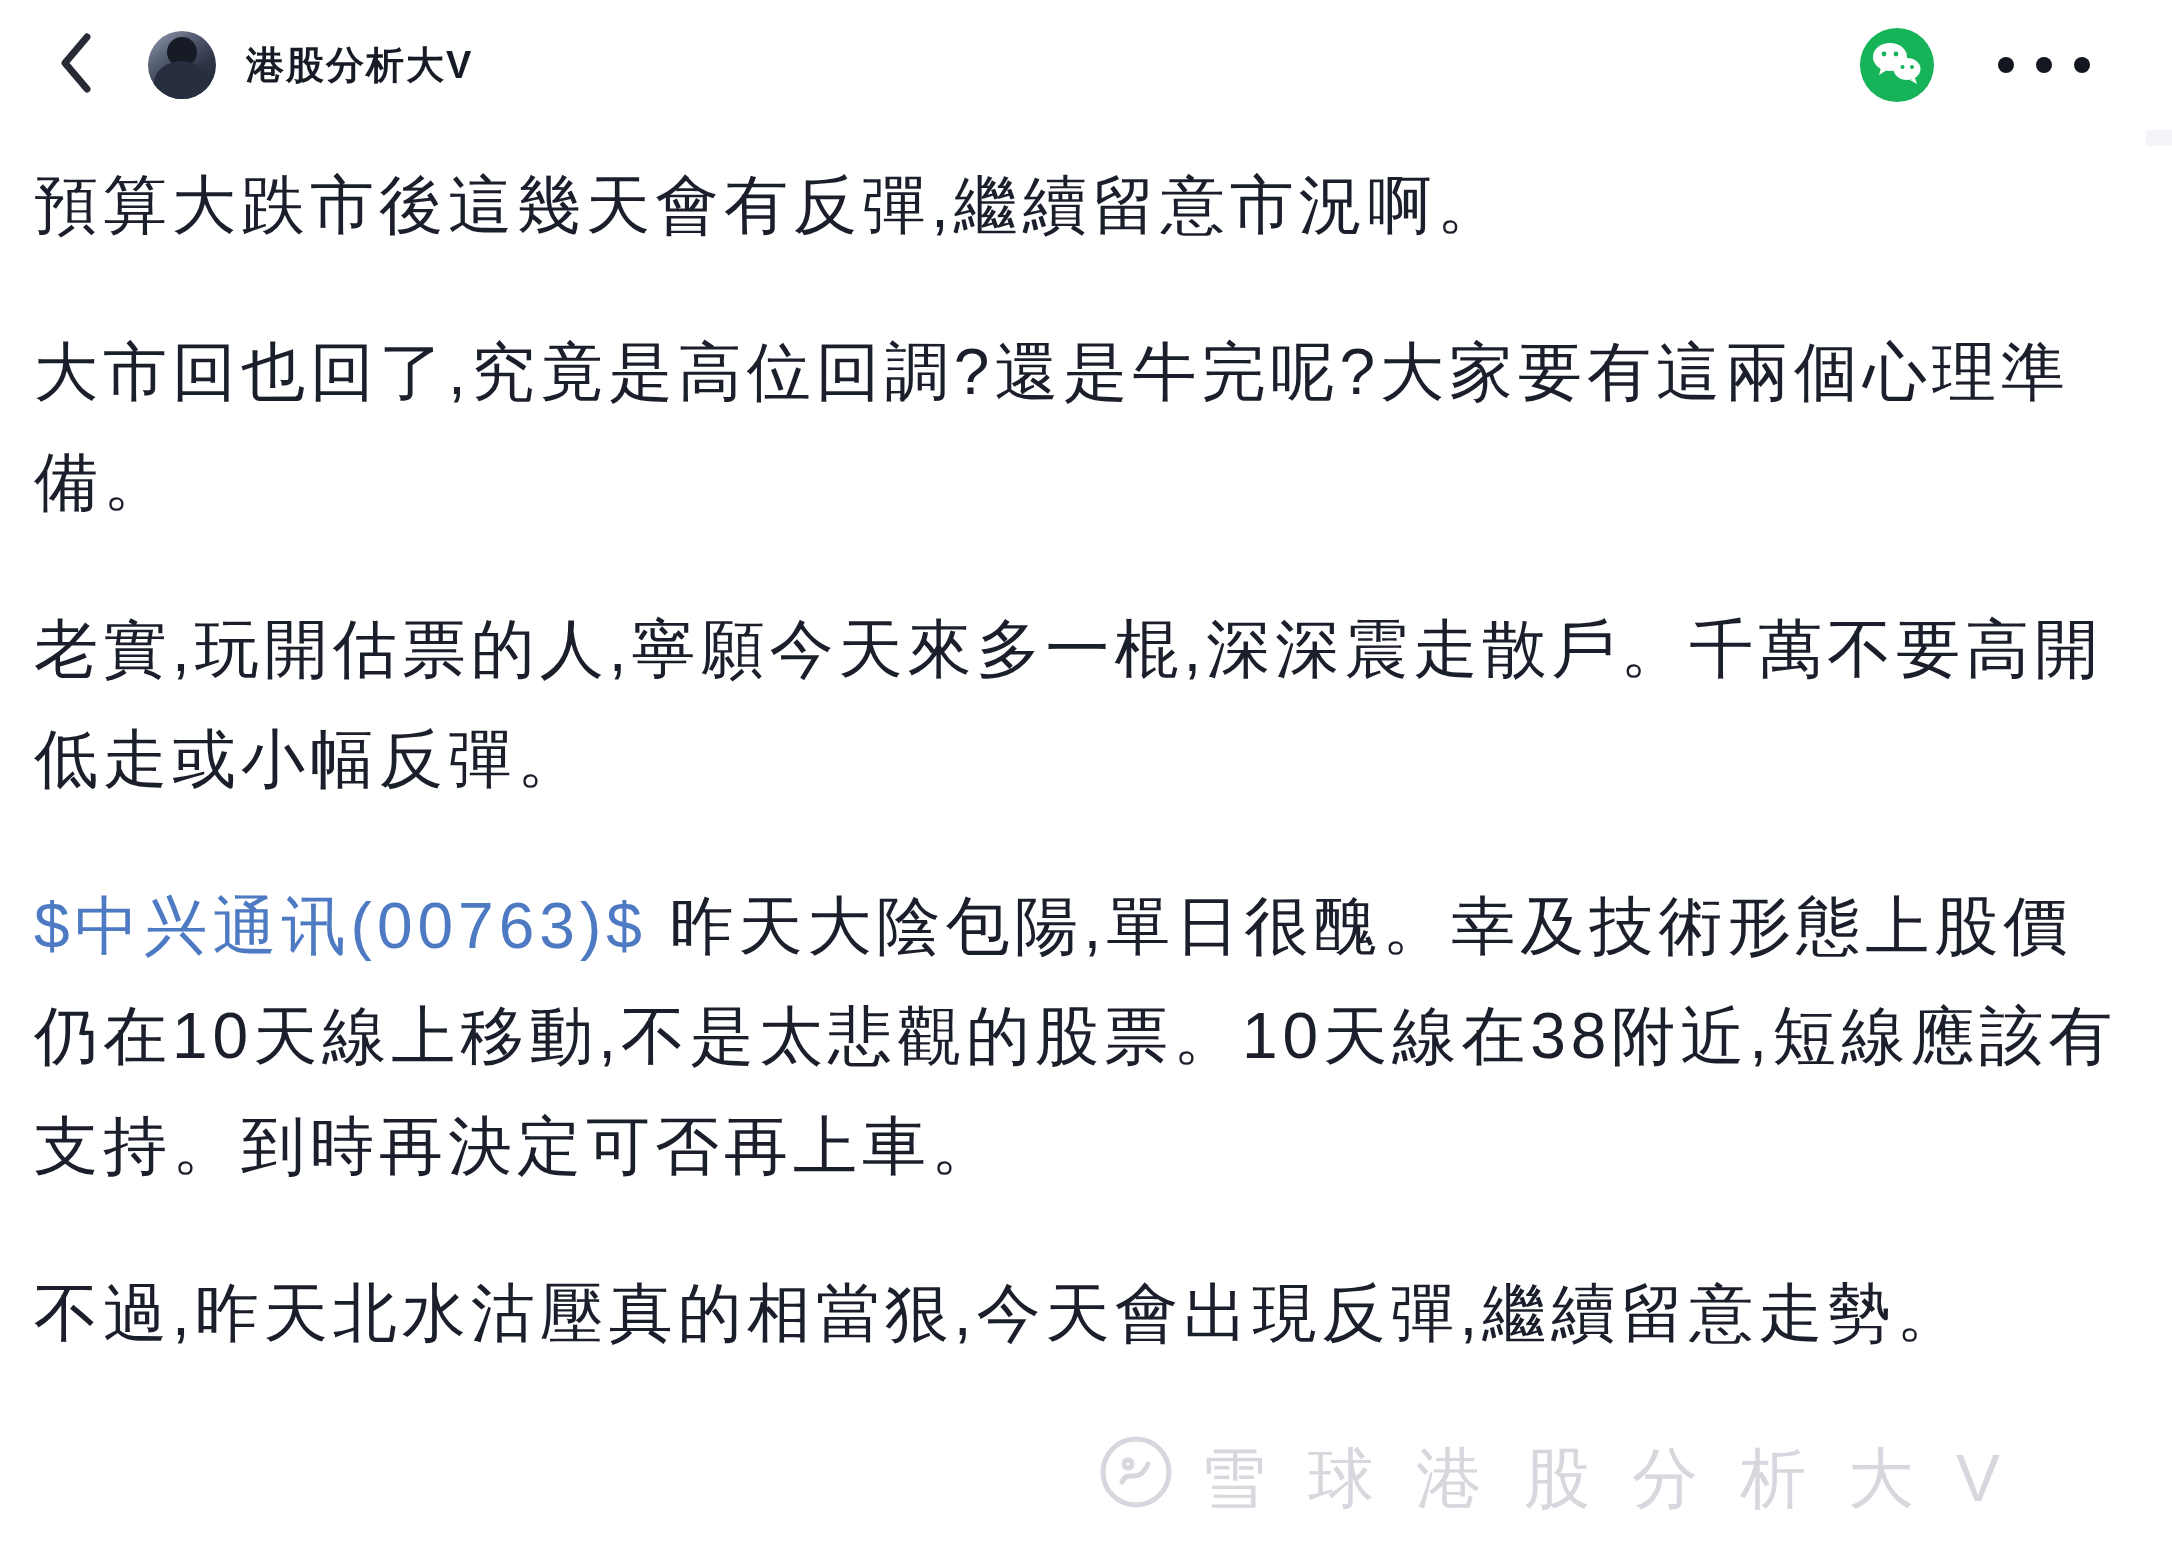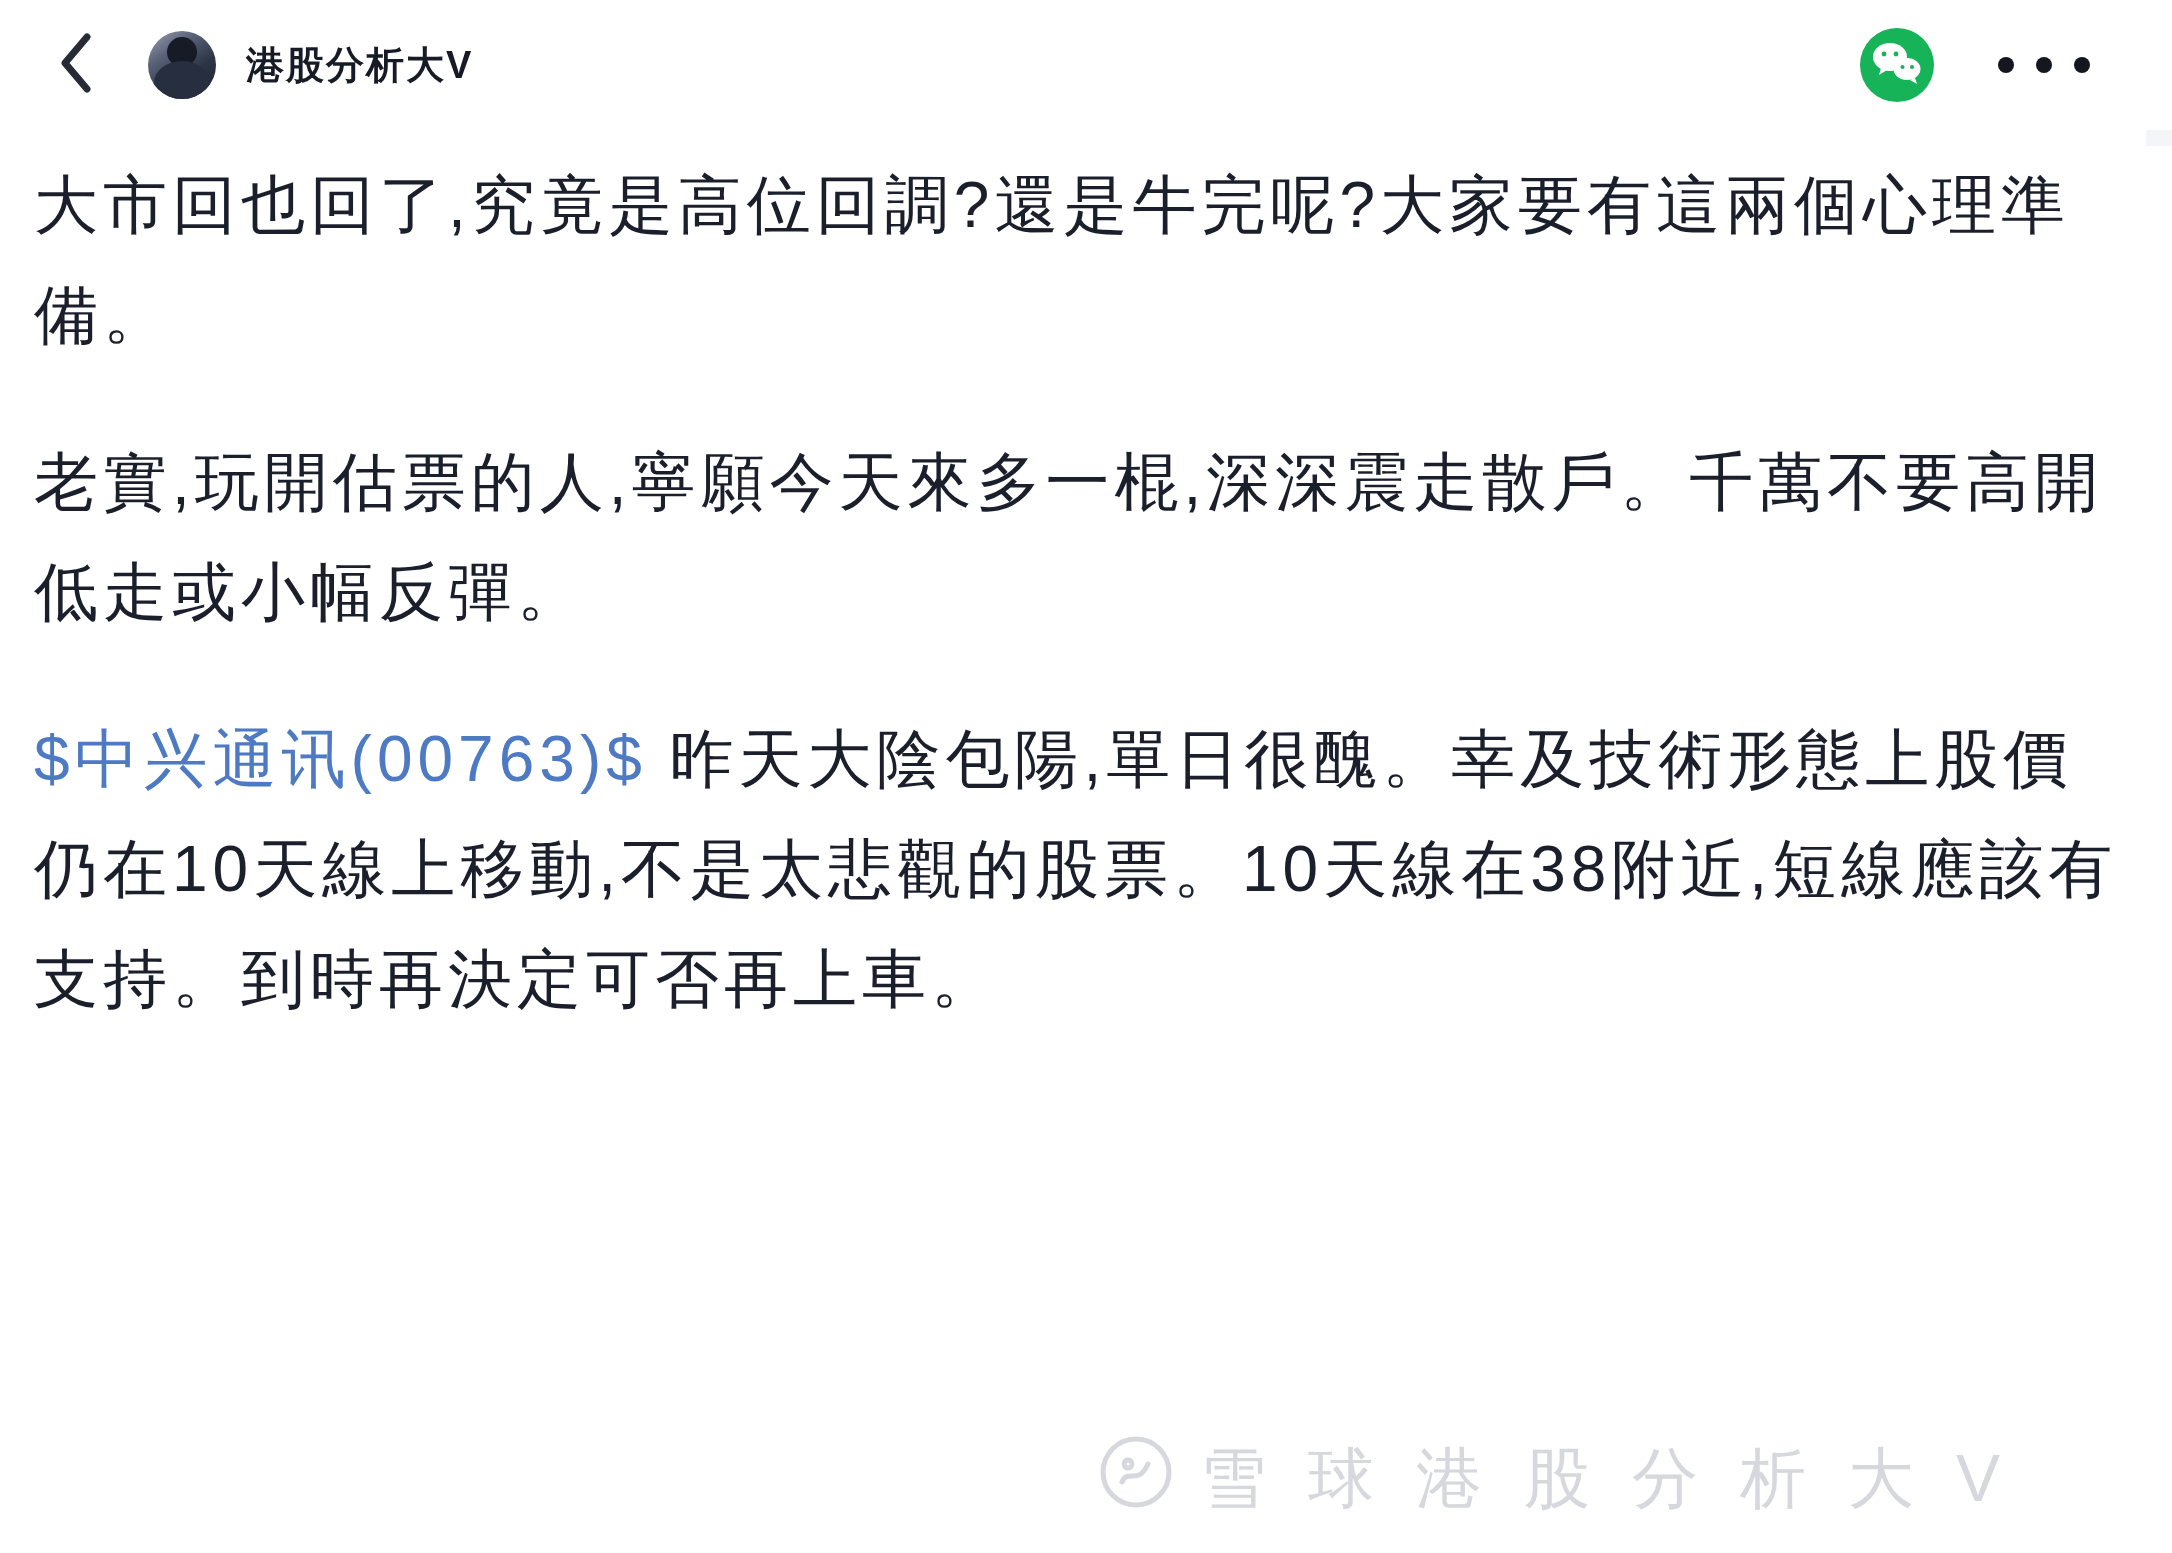--- a/index.html
+++ b/index.html
@@ -120,18 +120,20 @@
     <span class="watermark-logo">
       <svg width="76" height="76" viewBox="0 0 76 76">
         <circle cx="38" cy="38" r="33" fill="none" stroke="#d6d8dd" stroke-width="5"></circle>
         <path d="M24 48 C30 34, 40 52, 50 30 M30 26 a4 4 0 1 0 0.1 0" fill="none" stroke="#d6d8dd" stroke-width="5" stroke-linecap="round"></path>
       </svg>
     </span>
     <span class="watermark-text">雪球港股分析大V</span>
   </div>
 
   <div class="content">
+    <p>預算大跌市後這幾天會有反彈,繼續留意市況啊。</p>
     <p>大市回也回了,究竟是高位回調?還是牛完呢?大家要有這兩個心理準備。</p>
     <p>老實,玩開估票的人,寧願今天來多一棍,深深震走散戶。千萬不要高開低走或小幅反彈。</p>
     <p><a class="stock-link">$中兴通讯(00763)$</a><span> 昨天大陰包陽,單日很醜。幸及技術形態上股價仍在10天線上移動,不是太悲觀的股票。10天線在38附近,短線應該有支持。到時再決定可否再上車。</span></p>
+    <p>不過,昨天北水沽壓真的相當狠,今天會出現反彈,繼續留意走勢。</p>
   </div>
 
 </div>
 
 </body></html>

